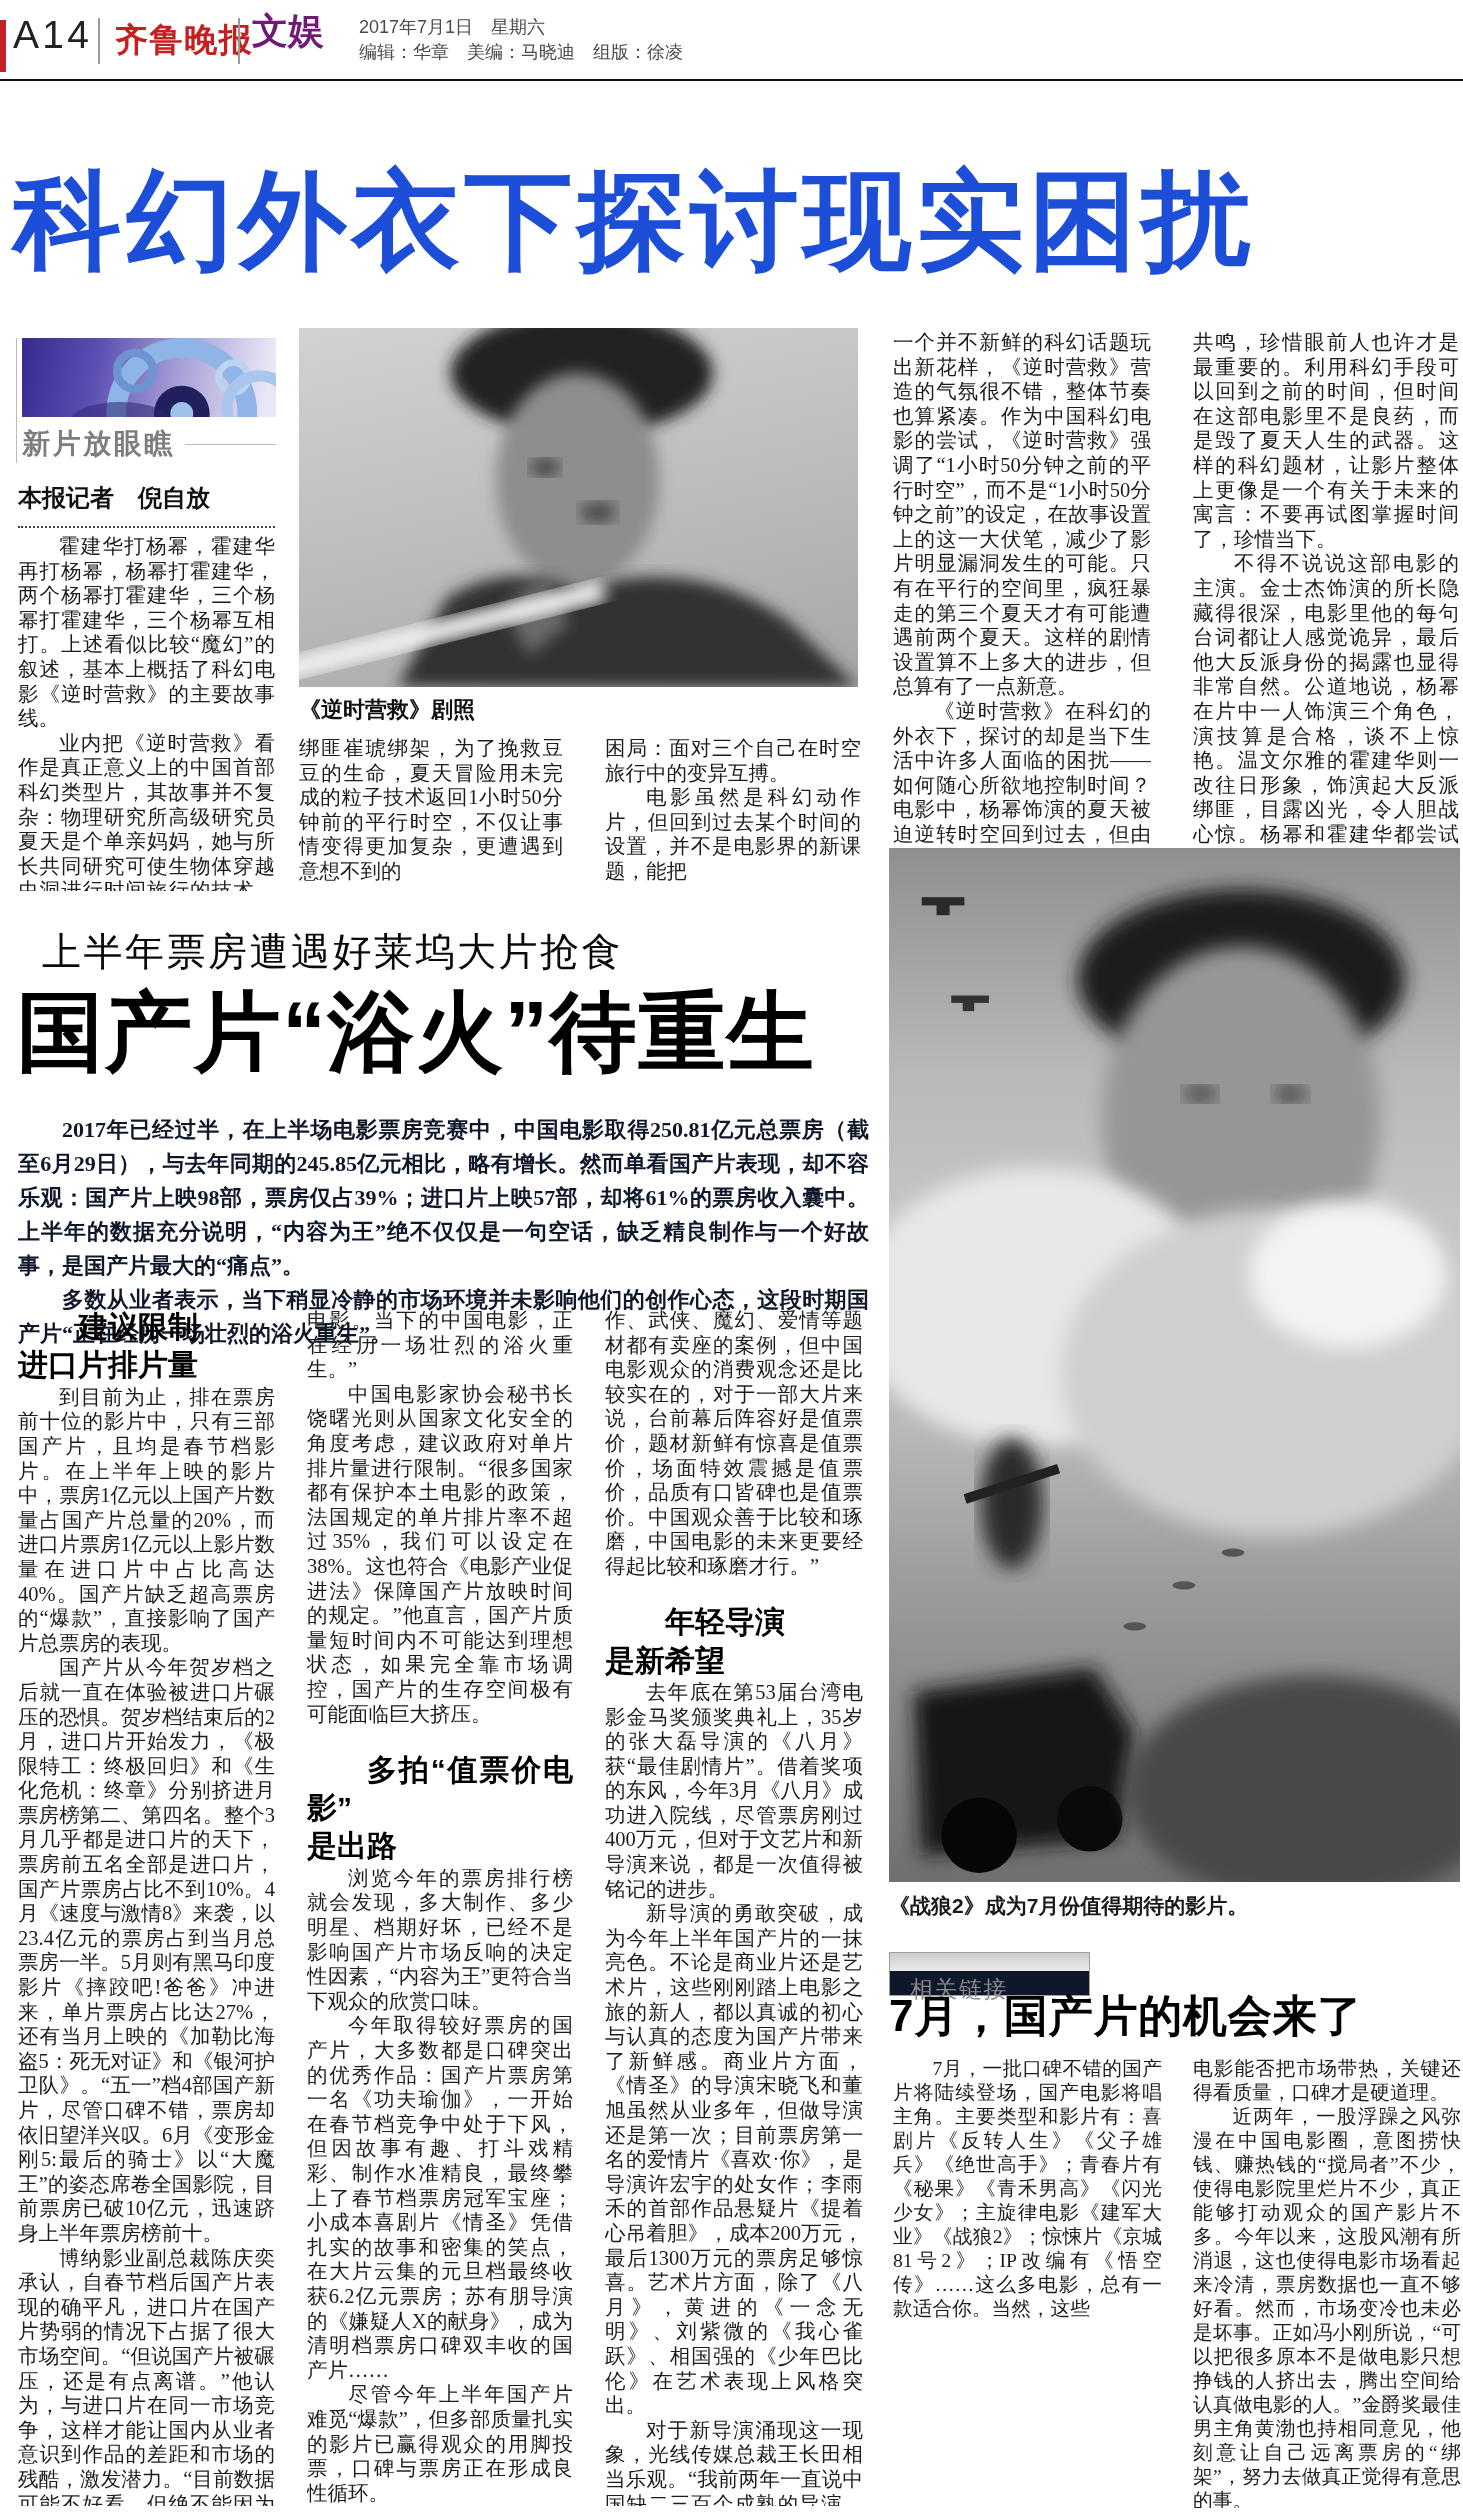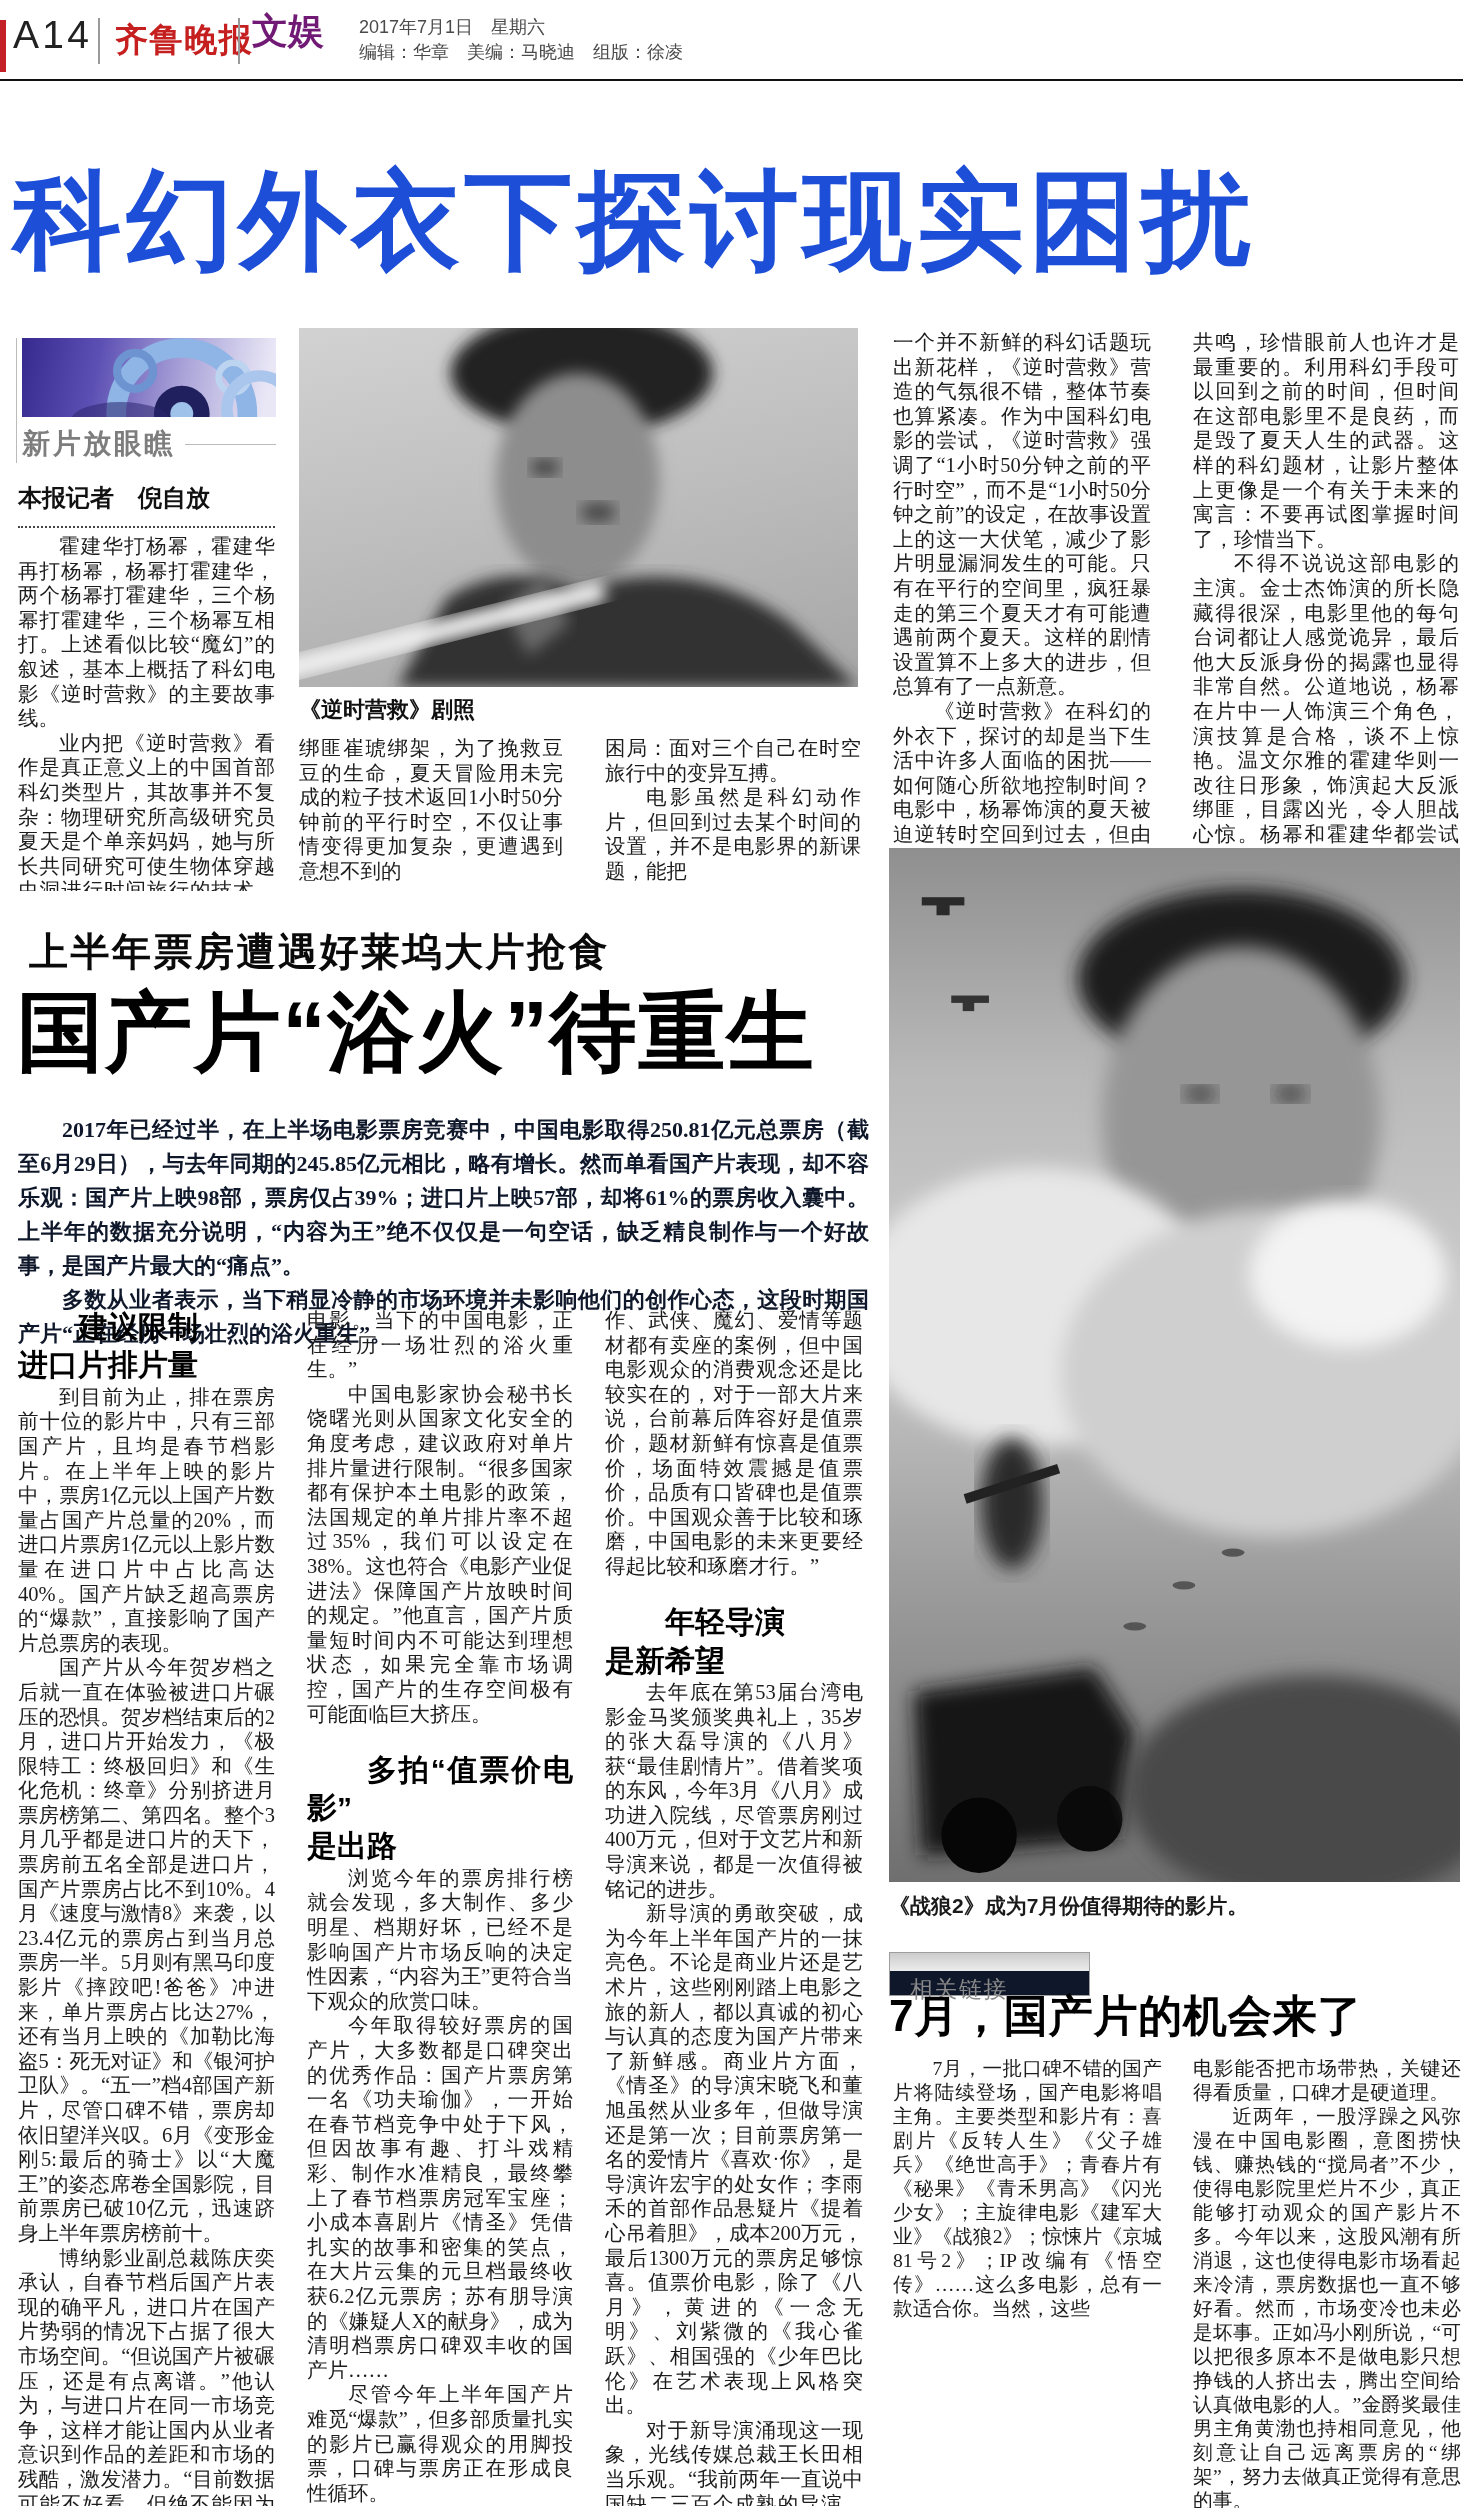--- a/index.html
+++ b/index.html
@@ -35,21 +35,21 @@
   .body-col{font-size:20.5px;line-height:24.6px;text-align:justify;color:#1c1c1c;overflow:hidden;}
   .body-col p{margin:0;text-indent:2em;}
   .body-col p.cont{text-indent:0;}
   .col-a1-c1{left:18px;top:534px;width:257px;height:357px;}
   .col-a1-c2{left:299px;top:736px;width:264px;height:156px;}
   .col-a1-c3{left:605px;top:736px;width:256px;height:156px;}
   .col-a1-c4{left:893px;top:330px;width:258px;height:562px;}
   .col-a1-c5{left:1193px;top:330px;width:266px;height:562px;}
 
   
-  .a2-kicker{left:29px;top:925px;font-size:39px;font-weight:bold;color:#0a0a0a;letter-spacing:2.5px;text-align:right;}
+  .a2-kicker{left:42px;top:925px;font-size:39px;font-weight:normal;color:#0a0a0a;letter-spacing:2.5px;text-align:right;}
   .a2-headline{left:16.4px;top:974px;font-size:87px;font-weight:900;color:#000;letter-spacing:1.6px;white-space:nowrap;}
   .a2-lead{left:18px;top:1113px;width:851px;font-size:22px;line-height:34px;font-weight:bold;
            text-align:justify;color:#0f172a;}
   .a2-lead p{margin:0;text-indent:2em;}
   .subhead{font-family:"Liberation Sans","DejaVu Sans",sans-serif;font-size:30px;font-weight:900;
            line-height:1.28;color:#000;white-space:pre-line;margin:0 0 14.8px 0;text-indent:0;}
   .subhead.mid{margin-top:24.6px;}
   .col-a2-c1{left:18px;top:1308px;width:257px;height:1198px;}
   .col-a2-c2{left:307px;top:1308px;width:266px;height:1198px;}
   .col-a2-c3{left:605px;top:1308px;width:258px;height:1198px;}
@@ -169,21 +169,21 @@
     <p>今年取得较好票房的国产片，大多数都是口碑突出的优秀作品：国产片票房第一名《功夫瑜伽》，一开始在春节档竞争中处于下风，但因故事有趣、打斗戏精彩、制作水准精良，最终攀上了春节档票房冠军宝座；小成本喜剧片《情圣》凭借扎实的故事和密集的笑点，在大片云集的元旦档最终收获6.2亿元票房；苏有朋导演的《嫌疑人X的献身》，成为清明档票房口碑双丰收的国产片……</p>
     <p>尽管今年上半年国产片难觅“爆款”，但多部质量扎实的影片已赢得观众的用脚投票，口碑与票房正在形成良性循环。</p>
     <p>如果想在好口碑基础上获得更高票房，陈庆奕认为，国产片未来的方向应该是多拍“值票价的电影”。“喜剧、动</p>
   </div>
 
   <div class="abs body-col col-a2-c3">
     <p class="cont">作、武侠、魔幻、爱情等题材都有卖座的案例，但中国电影观众的消费观念还是比较实在的，对于一部大片来说，台前幕后阵容好是值票价，题材新鲜有惊喜是值票价，场面特效震撼是值票价，品质有口皆碑也是值票价。中国观众善于比较和琢磨，中国电影的未来更要经得起比较和琢磨才行。”</p>
     <p class="subhead mid">年轻导演
 是新希望</p>
     <p>去年底在第53届台湾电影金马奖颁奖典礼上，35岁的张大磊导演的《八月》获“最佳剧情片”。借着奖项的东风，今年3月《八月》成功进入院线，尽管票房刚过400万元，但对于文艺片和新导演来说，都是一次值得被铭记的进步。</p>
-    <p>新导演的勇敢突破，成为今年上半年国产片的一抹亮色。不论是商业片还是艺术片，这些刚刚踏上电影之旅的新人，都以真诚的初心与认真的态度为国产片带来了新鲜感。商业片方面，《情圣》的导演宋晓飞和董旭虽然从业多年，但做导演还是第一次；目前票房第一名的爱情片《喜欢·你》，是导演许宏宇的处女作；李雨禾的首部作品悬疑片《提着心吊着胆》，成本200万元，最后1300万元的票房足够惊喜。值票价电影，除了《八月》，黄进的《一念无明》、刘紫微的《我心雀跃》、相国强的《少年巴比伦》在艺术表现上风格突出。</p>
+    <p>新导演的勇敢突破，成为今年上半年国产片的一抹亮色。不论是商业片还是艺术片，这些刚刚踏上电影之旅的新人，都以真诚的初心与认真的态度为国产片带来了新鲜感。商业片方面，《情圣》的导演宋晓飞和董旭虽然从业多年，但做导演还是第一次；目前票房第一名的爱情片《喜欢·你》，是导演许宏宇的处女作；李雨禾的首部作品悬疑片《提着心吊着胆》，成本200万元，最后1300万元的票房足够惊喜。艺术片方面，除了《八月》，黄进的《一念无明》、刘紫微的《我心雀跃》、相国强的《少年巴比伦》在艺术表现上风格突出。</p>
     <p>对于新导演涌现这一现象，光线传媒总裁王长田相当乐观。“我前两年一直说中国缺二三百个成熟的导演，现在看来，改变的速度很快，一年出来二三十个没有问题。”</p>
 
   </div>
 
   <div class="abs wolf-photo">
     <svg width="571" height="1034" viewBox="0 0 697 1262">
       <defs>
           <filter id="b2">
             <feGaussianBlur stdDeviation="12"></feGaussianBlur>
           </filter>

